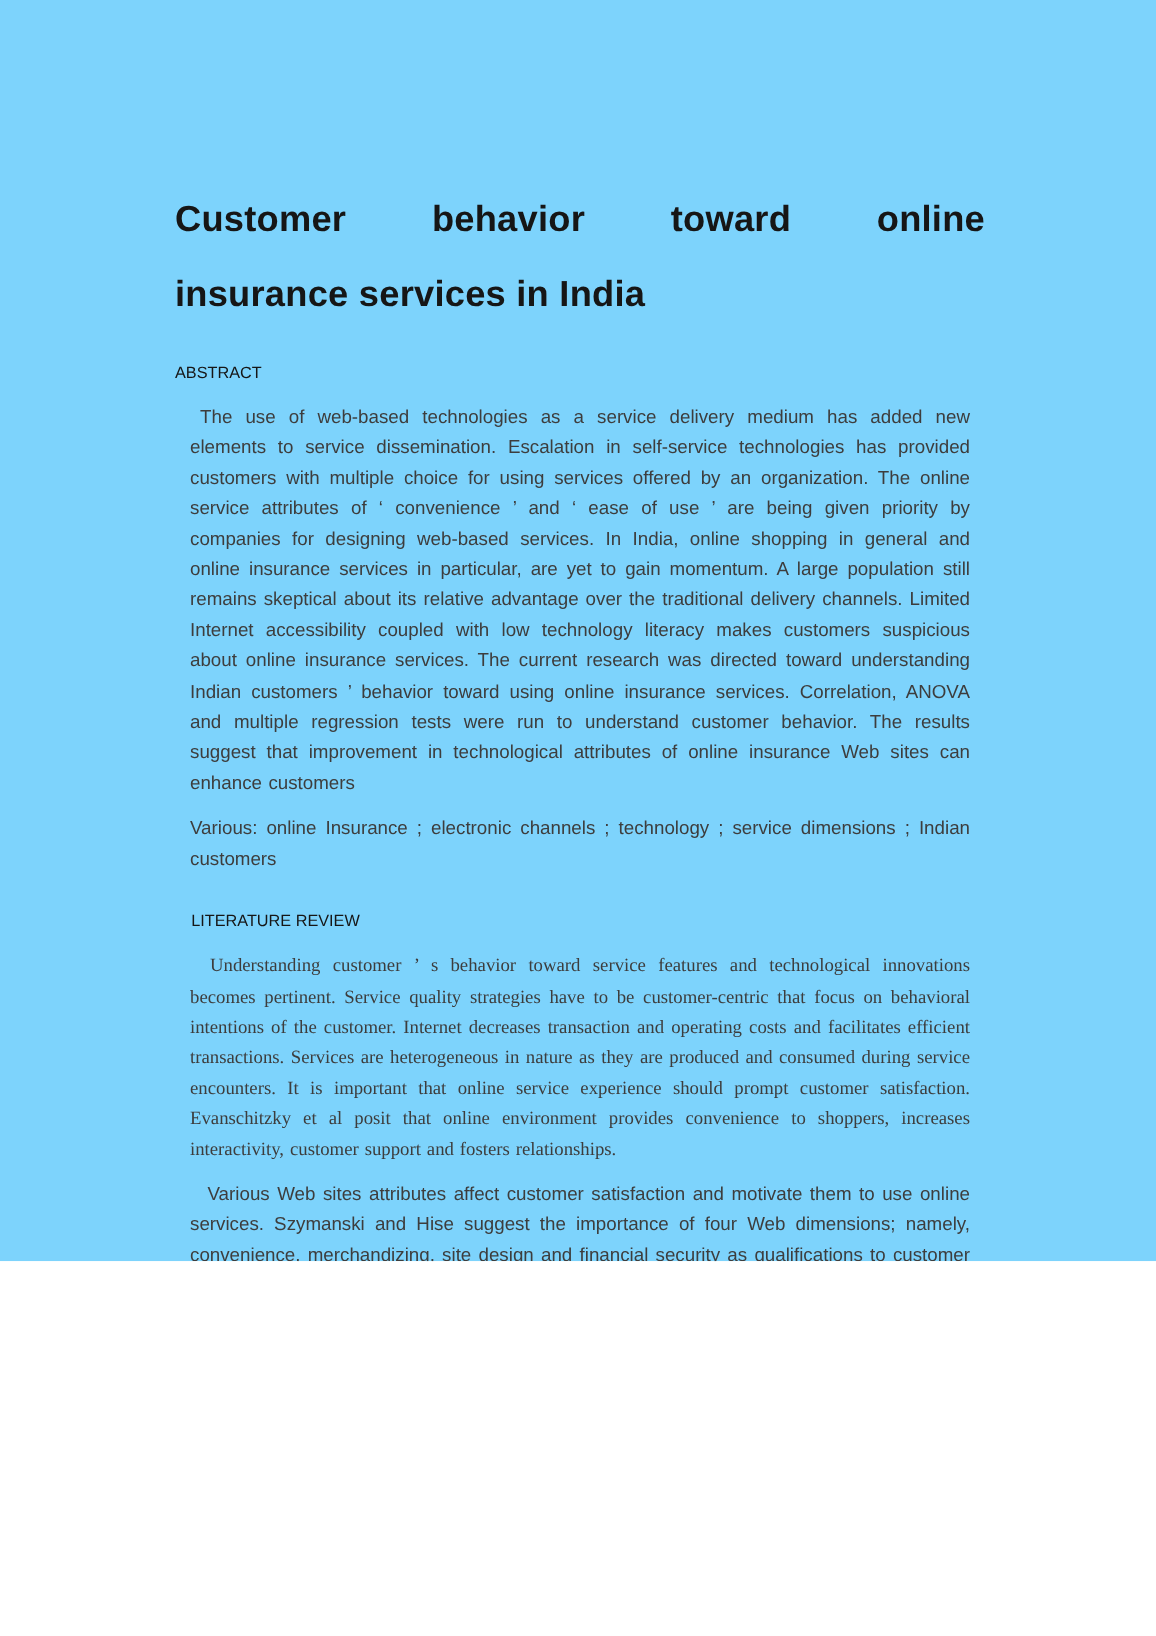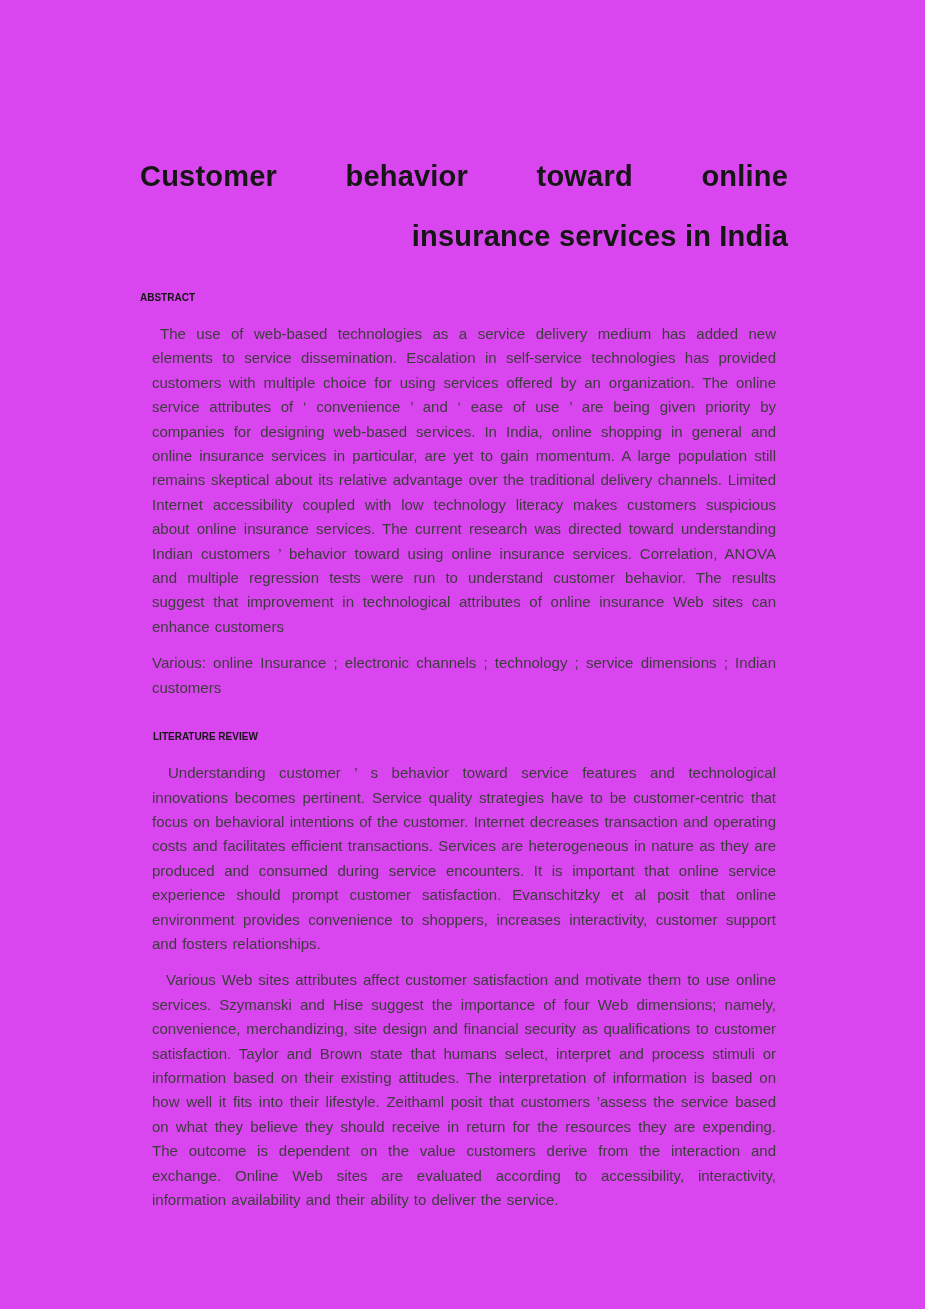--- a/index.html
+++ b/index.html
@@ -3,22 +3,22 @@
 <meta charset="utf-8">
 <style>
   html, body {
     margin: 0;
     padding: 0;
     background: #ffffff;
   }
   .page {
     position: relative;
     width: 925px;
-    height: 1309px;
-    background: #d946ef;
+    height: 1009px;
+    background: #7dd3fc;
     overflow: hidden;
     font-family: "Liberation Sans", "DejaVu Sans", sans-serif;
   }
   .content {
     position: absolute;
     left: 140px;
     top: 146px;
     width: 648px;
     color: #3d3d3d;
     font-size: 15px;
@@ -29,44 +29,44 @@
     font-size: 29px;
     font-weight: bold;
     line-height: 60px;
     letter-spacing: 0.2px;
   }
   .title-line1 {
     text-align: justify;
     text-align-last: justify;
   }
   .title-line2 {
-    text-align: right;
+    text-align: left;
   }
   .section-heading {
     color: #161616;
-    font-size: 10px;
-    font-weight: bold;
+    font-size: 13px;
+    font-weight: normal;
     line-height: 24px;
     margin: 0;
   }
   .abstract-heading {
     margin-top: 20px;
   }
   .litreview-heading {
     margin-top: 25px;
     padding-left: 13px;
   }
   p.body-para {
     margin: 12px;
     text-align: justify;
     word-spacing: 1px;
   }
   .indent-8  { text-indent: 8px;  }
   .indent-14 { text-indent: 14px; }
-  .indent-16 { text-indent: 16px; }
+  .indent-16 { text-indent: 16px; font-family: Liberation Serif, serif; }
 </style>
 </head>
 <body>
 
 <div class="page">
   <div class="content">
 
     <div class="paper-title">
       <div class="title-line1">Customer behavior toward online</div>
       <div class="title-line2">insurance services in India</div>

